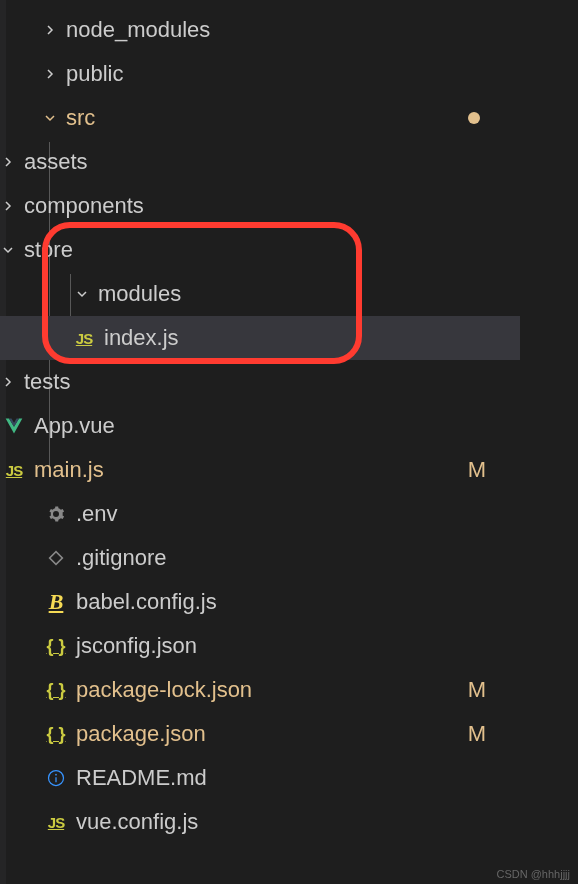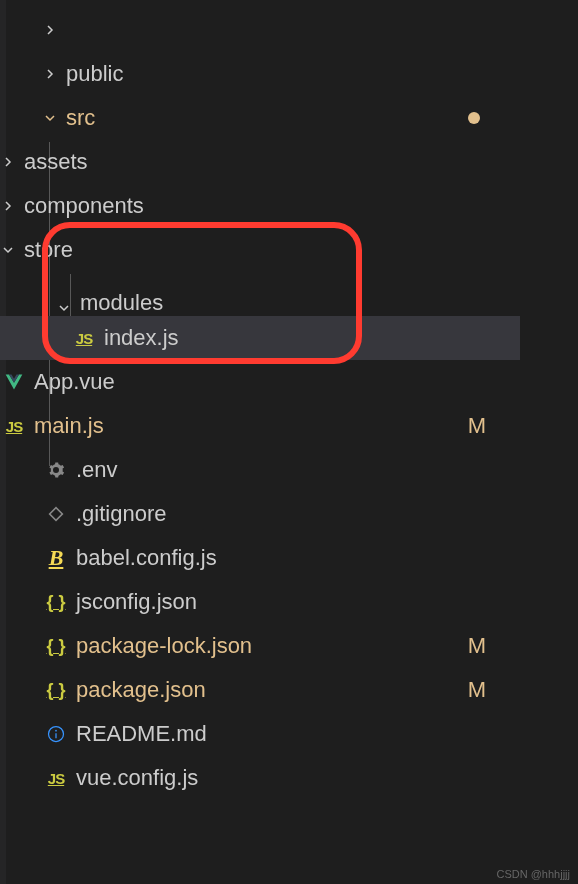--- a/index.html
+++ b/index.html
@@ -48,21 +48,21 @@
       margin-right: 6px;
       font-size: 14px;
       font-weight: bold;
       text-decoration: underline;
     }
     .label {
       flex: 1;
     }
     .depth-0 { padding-left: 42px; }
     .depth-1 { }
-    .depth-2 { padding-left: 56px; align-items: flex-end; }
+    .depth-2 { padding-left: 74px; }
     .depth-2-file { padding-left: 70px; }
     .src-label { color: #e2c08d; }
     .status-dot {
       width: 12px;
       height: 12px;
       border-radius: 50%;
       background: #e2c08d;
       position: absolute;
       right: 40px;
     }
@@ -140,20 +140,21 @@
 <div class="explorer">
   <div class="indent-guide"></div>
   <div class="indent-guide-2"></div>
 
   <div class="tree-item depth-0">
     <span class="chevron">
         <svg width="16" height="16" viewBox="0 0 16 16">
           <path d="M6 4l4 4-4 4" stroke="#cccccc" stroke-width="1.5" fill="none"></path>
         </svg>
       </span>
+    <span class="label">node_modules</span>
   </div>
 
   <div class="tree-item depth-0">
     <span class="chevron">
         <svg width="16" height="16" viewBox="0 0 16 16">
           <path d="M6 4l4 4-4 4" stroke="#cccccc" stroke-width="1.5" fill="none"></path>
         </svg>
       </span>
     <span class="label">public</span>
   </div>
@@ -202,20 +203,28 @@
         </svg>
       </span>
     <span class="label">modules</span>
   </div>
 
   <div class="tree-item depth-2-file selected">
     <span class="file-icon js-icon">JS</span>
     <span class="label">index.js</span>
   </div>
 
+  <div class="tree-item depth-1">
+    <span class="chevron">
+        <svg width="16" height="16" viewBox="0 0 16 16">
+          <path d="M6 4l4 4-4 4" stroke="#cccccc" stroke-width="1.5" fill="none"></path>
+        </svg>
+      </span>
+    <span class="label">tests</span>
+  </div>
 
   <div class="tree-item depth-1">
     <span class="file-icon vue-icon">
         <svg width="20" height="20" viewBox="0 0 24 24">
           <path d="M2 3h4l6 10 6-10h4L12 21 2 3z" fill="#41b883"></path>
           <path d="M6 3h3l3 5 3-5h3l-6 10L6 3z" fill="#35495e"></path>
         </svg>
       </span>
     <span class="label">App.vue</span>
   </div>

